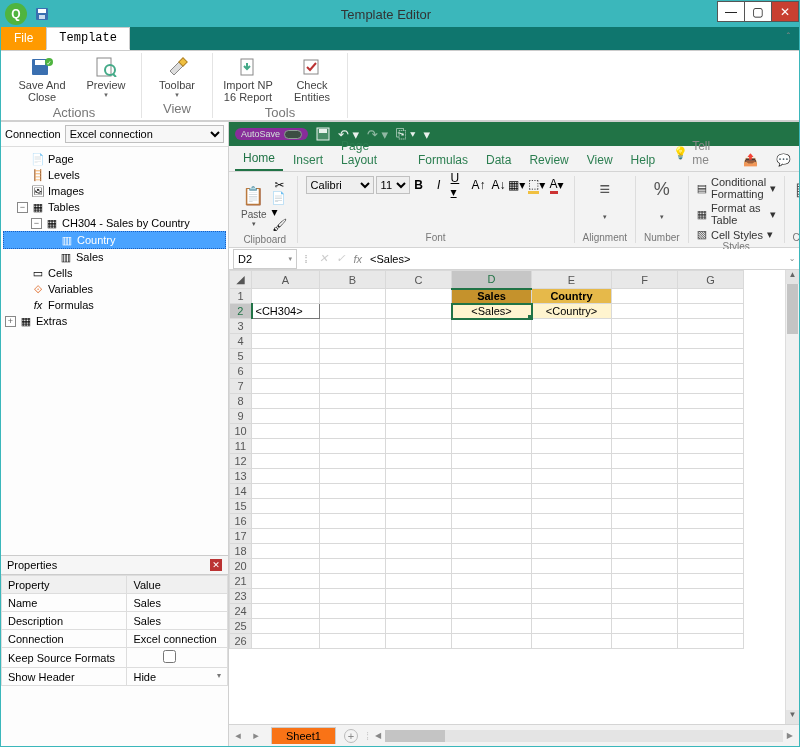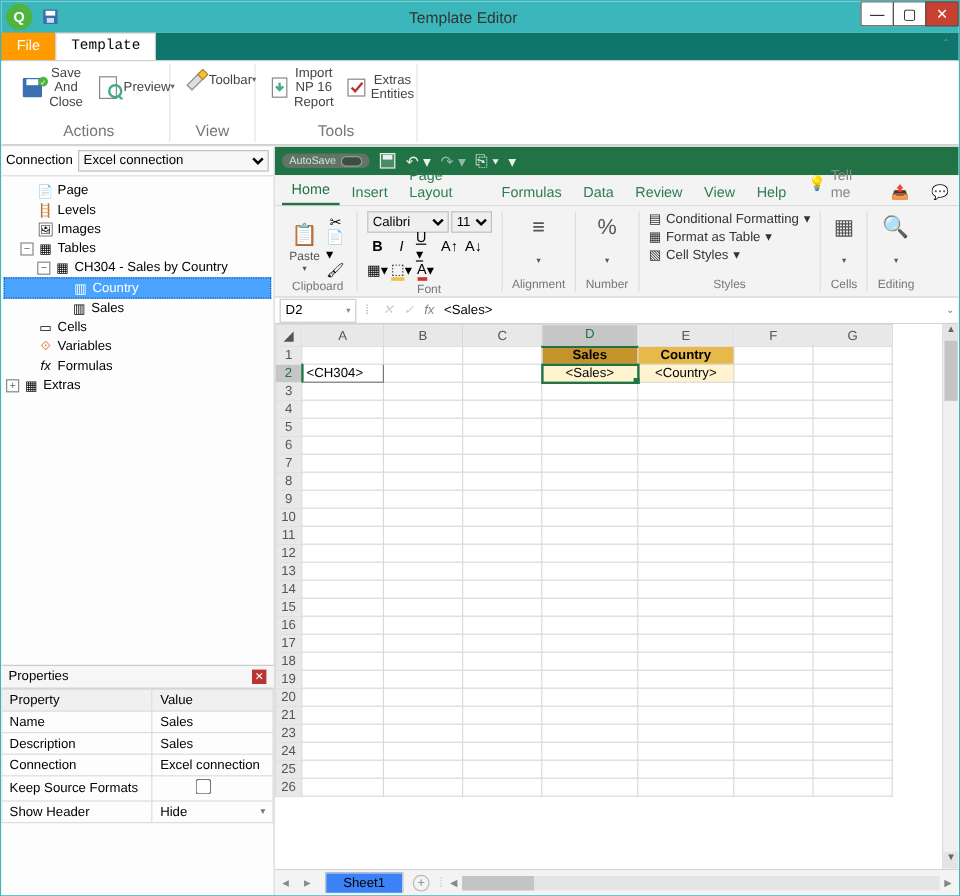--- a/index.html
+++ b/index.html
@@ -19,21 +19,21 @@
 .menutabs { height: 24px; background: #0f766e; display: flex; border-bottom: 1px solid #ccc; }
 .menutab { padding: 3px 12px; font-size: 12px; border: 1px solid transparent; cursor: default; }
 .menutab.file { background: #ff9a00; color: #fff; }
 .menutab.active { background: #fff; border-color: #ccc; border-bottom-color: #fff; font-family: Liberation Mono, monospace; }
 .help-caret { position: absolute; right: 10px; top: 32px; font-size: 10px; color: #888; }
 
 
 .ribbon { height: 70px; background: #fff; border-bottom: 1px solid #d0d0d0; display: flex; padding: 2px 6px; }
 .ribgroup { padding: 2px 10px; border-right: 1px solid #e4e4e4; display: flex; flex-direction: column; align-items: center; justify-content: space-between; }
 .ribbtns { display: flex; gap: 14px; }
-.ribbtn { display: flex; flex-direction: row; align-items: center; width: 50px; text-align: center; font-size: 11px; color: #444; line-height: 1.1; }
+.ribbtn { display: flex; flex-direction: column; align-items: center; width: 50px; text-align: center; font-size: 11px; color: #444; line-height: 1.1; }
 .ribbtn .ico { width: 28px; height: 24px; display: flex; align-items: center; justify-content: center; font-size: 18px; }
 .ribbtn .crt { font-size: 7px; color: #666; }
 .riblbl { font-size: 13px; color: #777; margin-top: 2px; }
 
 
 .mainarea { flex: 1; display: flex; overflow: hidden; border-top: 1px solid #d0d0d0; }
 
 
 .left { width: 228px; display: flex; flex-direction: column; border-right: 1px solid #d0d0d0; background: #fdfdfd; }
 .connrow { display: flex; align-items: center; padding: 3px 4px; font-size: 11px; gap: 4px; border-bottom: 1px solid #ddd; }
@@ -51,21 +51,21 @@
 .propshdr { padding: 3px 6px; font-size: 11px; border-top: 1px solid #ccc; border-bottom: 1px solid #ccc; display: flex; justify-content: space-between; align-items: center; background: #f6f6f6;}
 .propshdr .x { width: 12px; height: 12px; background: #b33; color: #fff; font-size: 9px; display: flex; align-items: center; justify-content: center; }
 .proptbl { font-size: 11px; border-collapse: collapse; width: 100%; }
 .proptbl th, .proptbl td { border: 1px solid #ddd; padding: 2px 6px; text-align: left; font-weight: normal; height: 18px; }
 .proptbl th { background: #f0f0f0; }
 .proptbl .ddarrow { float: right; color: #777; font-size: 8px; }
 
 
 .excel { flex: 1; display: flex; flex-direction: column; background: #fff; overflow: hidden; position: relative;}
 .xtitle { height: 24px; background: #217346; display: flex; align-items: center; padding: 0 6px; color: #fff; gap: 8px; }
-.xtitle .autosave { background: #737373; border-radius: 8px; font-size: 9px; padding: 1px 6px; display:flex; align-items:center; gap:4px; opacity:.8;}
+.xtitle .autosave { background: #a21caf; border-radius: 8px; font-size: 9px; padding: 1px 6px; display:flex; align-items:center; gap:4px; opacity:.8;}
 .xtitle .tb { font-size: 13px; opacity: 0.9; }
 .xtabs { height: 26px; border-bottom: 1px solid #d4d4d4; display: flex; align-items: end; padding-left: 6px; gap: 2px; font-size: 12px; background:#f3f3f3;}
 .xtab { padding: 4px 8px; color: #2b7e50; cursor: default; }
 .xtab.active { color: #217346; border-bottom: 2px solid #217346; }
 .xtab.tell { color: #888; display:flex; align-items:center; gap:4px;}
 .xribbon { height: 76px; border-bottom: 1px solid #d4d4d4; display: flex; padding: 4px; font-size: 11px; background:#f3f3f3; }
 .xrg { border-right: 1px solid #ddd; padding: 0 8px; display: flex; flex-direction: column; justify-content: space-between; align-items: center; }
 .xrg .body { display: flex; gap: 4px; align-items: center; }
 .xrg .lbl { font-size: 10px; color: #777; text-align: center; }
 .xlrgbtn { display:flex; flex-direction:column; align-items:center; font-size:10px; color:#555; }
@@ -96,21 +96,21 @@
 .rowsel th { background:#c6c6c6 !important; color:#217346 !important; border-right:2px solid #217346 !important;}
 .salesHdr { background: #c5922c !important; color: #000; text-align: center; font-weight:bold;}
 .countryHdr { background: #e6b94a !important; color: #000; text-align: center; font-weight:bold;}
 .salesCell { background: #fff4cf !important; text-align: center; outline:2px solid #217346; outline-offset:-1px; position:relative;}
 .salesCell::after{content:""; position:absolute; right:-2px; bottom:-2px; width:5px;height:5px;background:#217346;}
 .countryCell { background: #fff4cf !important; text-align: center; }
 .chCell { border: 1.5px solid #777 !important; }
 
 .sheetbar { height: 22px; border-top: 1px solid #d4d4d4; display: flex; align-items: center; font-size: 11px; background:#f3f3f3; }
 .sheetbar .navbtn { width: 18px; text-align: center; color: #888; }
-.sheetbar .tab { padding: 2px 14px; border: 1px solid #ccc; border-bottom: none; background: #3b82f6; margin-left:6px;}
+.sheetbar .tab { padding: 2px 14px; border: 1px solid #ccc; border-bottom: none; background: #f97316; margin-left:6px;}
 .sheetbar .plus { margin: 0 8px; color: #888; border:1px solid #bbb; border-radius:50%; width:14px;height:14px; font-size:11px; display:flex;align-items:center;justify-content:center;}
 .sheetbar .hscroll { flex:1; display:flex; align-items:center; padding:0 6px; gap:4px;}
 .sheetbar .hscroll .track{flex:1; height:12px; background:#e4e4e4; position:relative;}
 .sheetbar .hscroll .thumb{position:absolute;left:0;top:0;width:60px;height:12px;background:#c4c4c4;}
 
 .vscroll{position:absolute; right:0; top:0; bottom:0; width:14px; background:#f0f0f0; border-left:1px solid #ddd;}
 .vscroll .thumb{position:absolute; top:14px; left:1px; right:1px; height:50px; background:#c4c4c4;}
 .vscroll .arr{position:absolute; left:0; right:0; height:14px; text-align:center; font-size:8px; color:#666; background:#e4e4e4;}
 .vscroll .arr.up{top:0;} .vscroll .arr.dn{bottom:0;}
 
@@ -196,21 +196,21 @@
         </span>
         <span>Import NP 16 Report</span>
       </div>
       <div class="ribbtn">
         <span class="ico">
           <svg width="22" height="20" viewBox="0 0 22 20">
               <rect x="3" y="3" width="14" height="14" fill="#fff" stroke="#888"></rect>
               <path d="M6 10 l3 3 l6 -7" fill="none" stroke="#b33" stroke-width="2"></path>
             </svg>
         </span>
-        <span>Extras Entities</span>
+        <span>Check Entities</span>
       </div>
     </div>
     <div class="riblbl">Tools</div>
   </div>
 </div>
 
 <div class="mainarea">
 
   <div class="left">
     <div class="connrow">
@@ -354,21 +354,21 @@
             </div>
           <div style="display:flex;flex-direction:column;gap:2px;">
             <span class="fbtn">✂</span>
             <span class="fbtn">📄▾</span>
             <span class="fbtn">🖌</span>
           </div>
         </div>
         <div class="lbl">Clipboard</div>
       </div>
       <div class="xrg">
-        <div style="display:flex;flex-direction:column;">
+        <div style="display:flex;flex-direction:row;">
           <div class="fontrow">
             <select style="width:68px;"><option>Calibri</option></select>
             <select style="width:34px;"><option>11</option></select>
           </div>
           <div class="fontrow">
             <span class="fbtn" style="font-weight:bold">B</span>
             <span class="fbtn" style="font-style:italic">I</span>
             <span class="fbtn" style="text-decoration:underline">U ▾</span>
             <span class="fbtn">A↑</span>
             <span class="fbtn">A↓</span>
@@ -644,31 +644,20 @@
               <td></td>
               <td></td>
               <td></td>
               <td></td>
               <td></td>
               <td></td>
               <td></td>
               <td style="border: none;"></td>
             </tr>
             <tr>
-              <th>19</th>
-              <td></td>
-              <td></td>
-              <td></td>
-              <td></td>
-              <td></td>
-              <td></td>
-              <td></td>
-              <td style="border: none;"></td>
-            </tr>
-            <tr>
               <th>20</th>
               <td></td>
               <td></td>
               <td></td>
               <td></td>
               <td></td>
               <td></td>
               <td></td>
               <td style="border: none;"></td>
             </tr>

